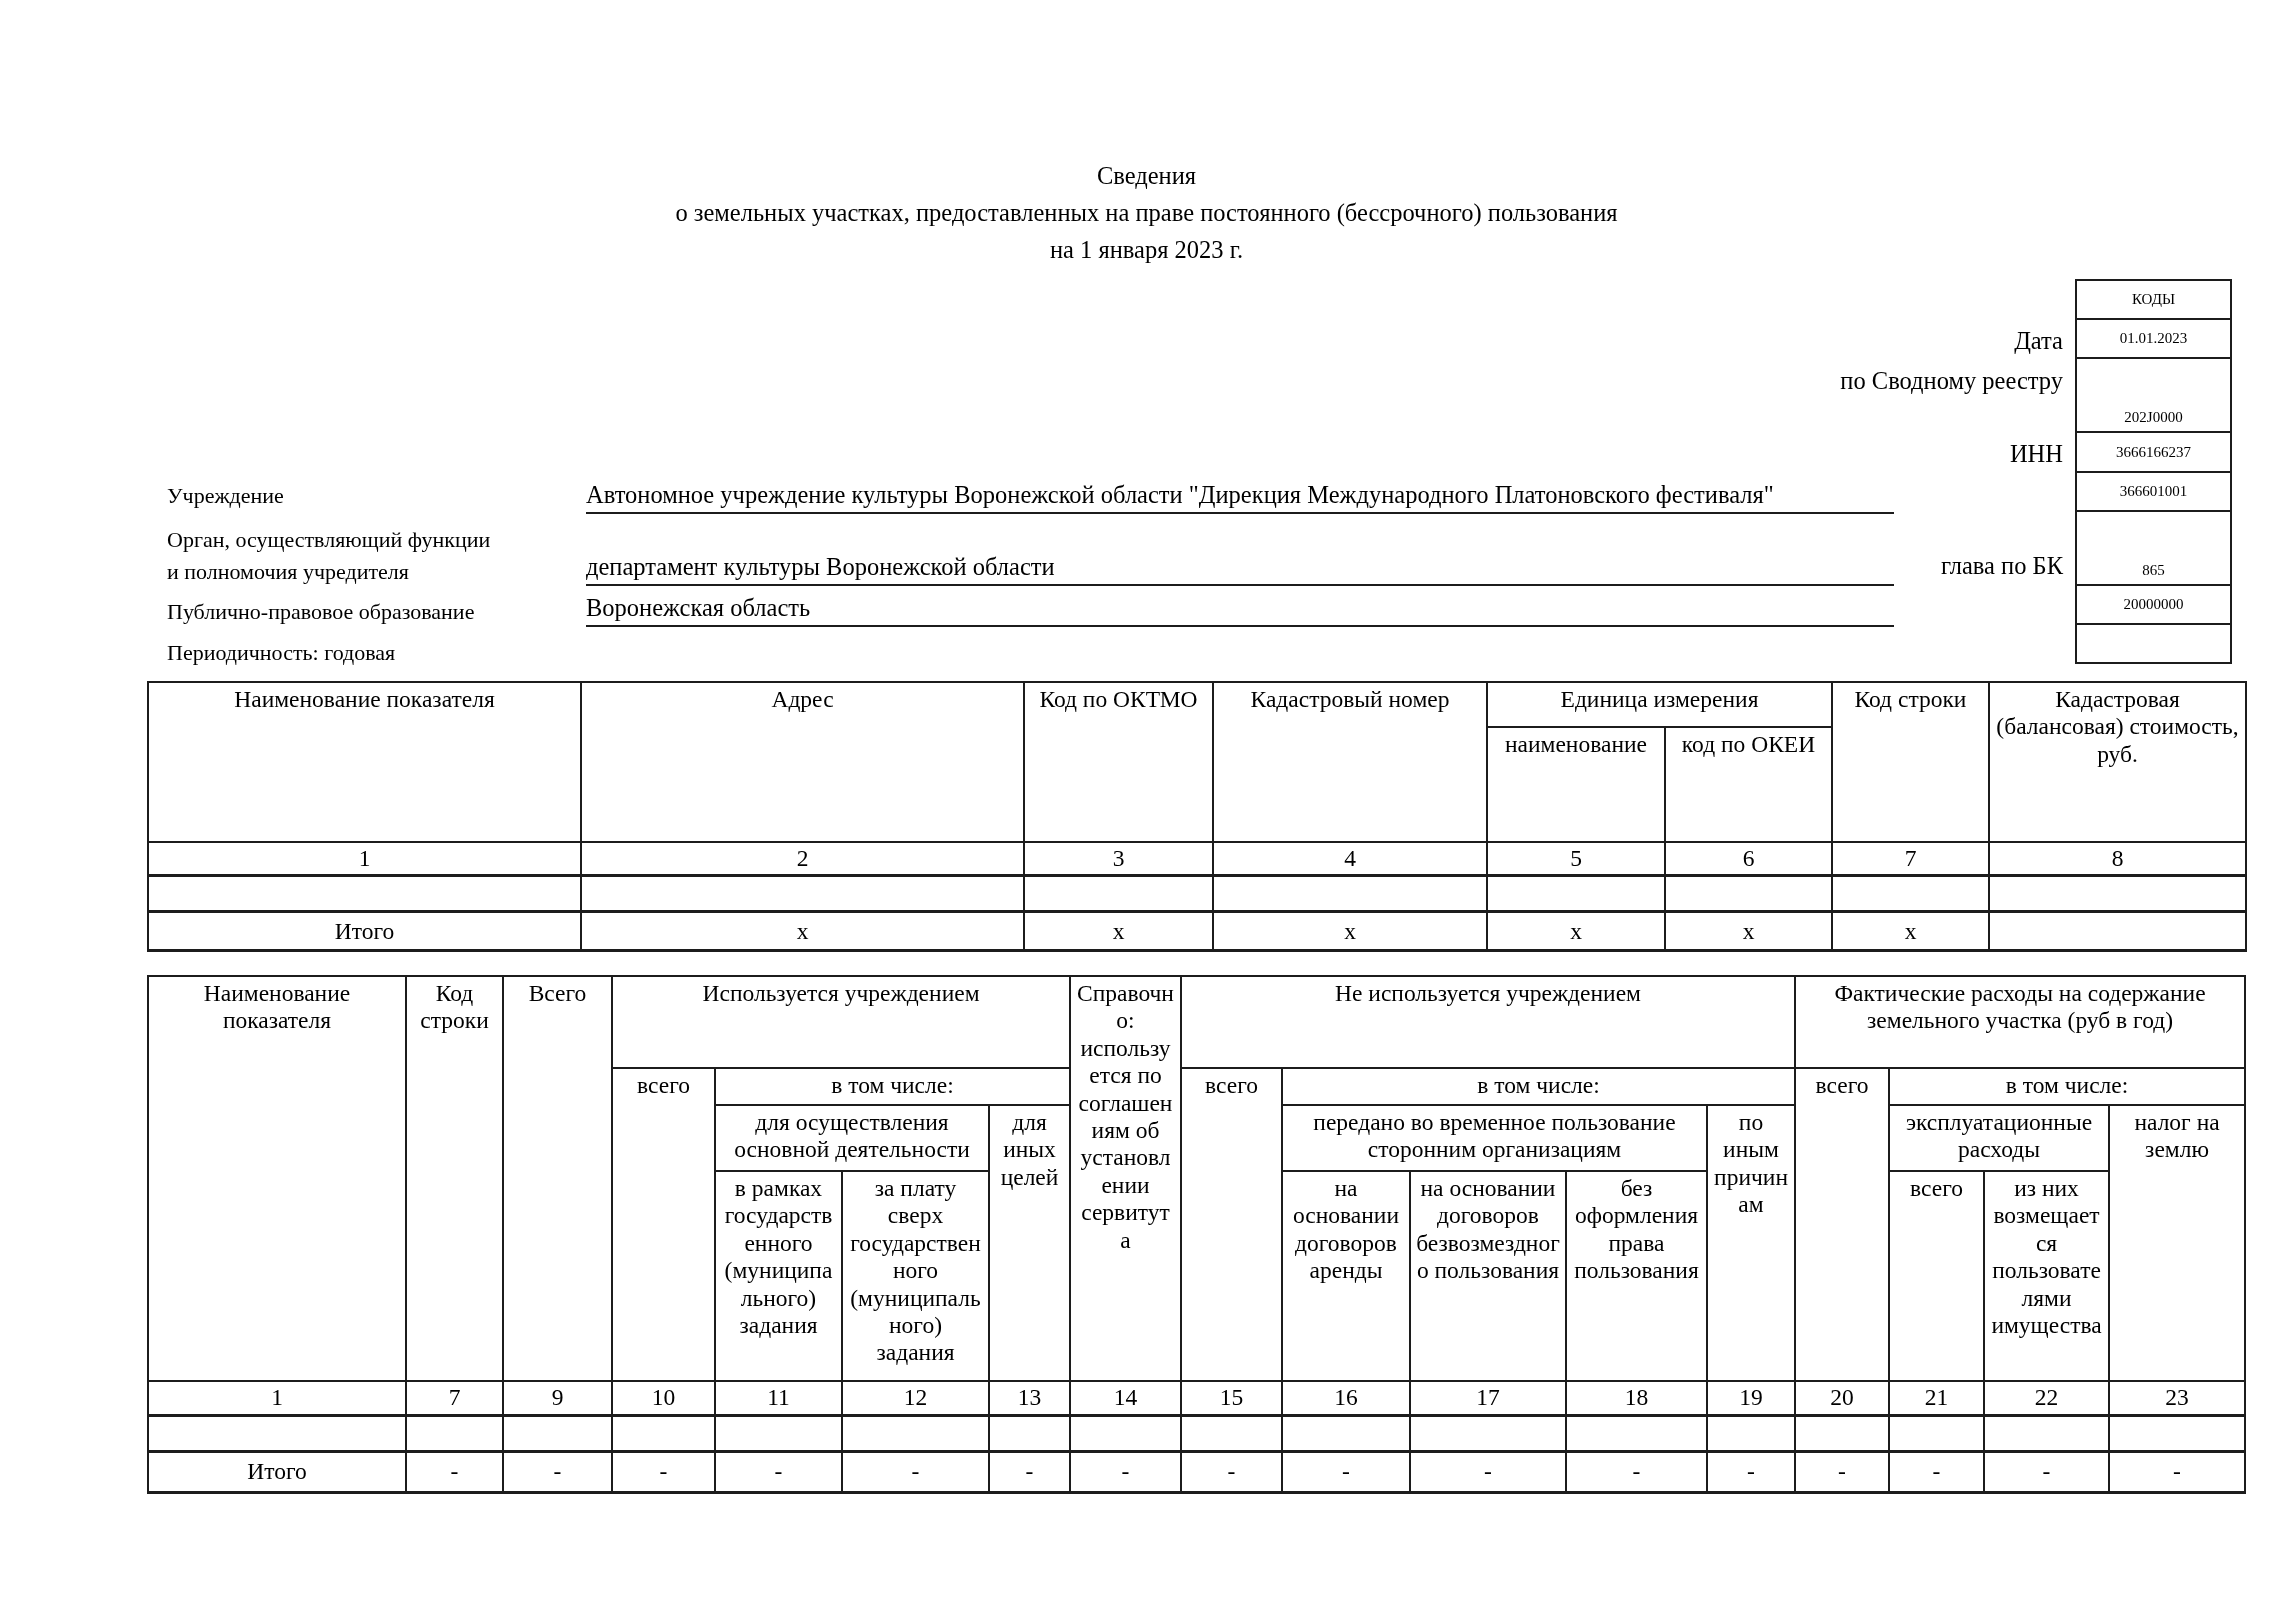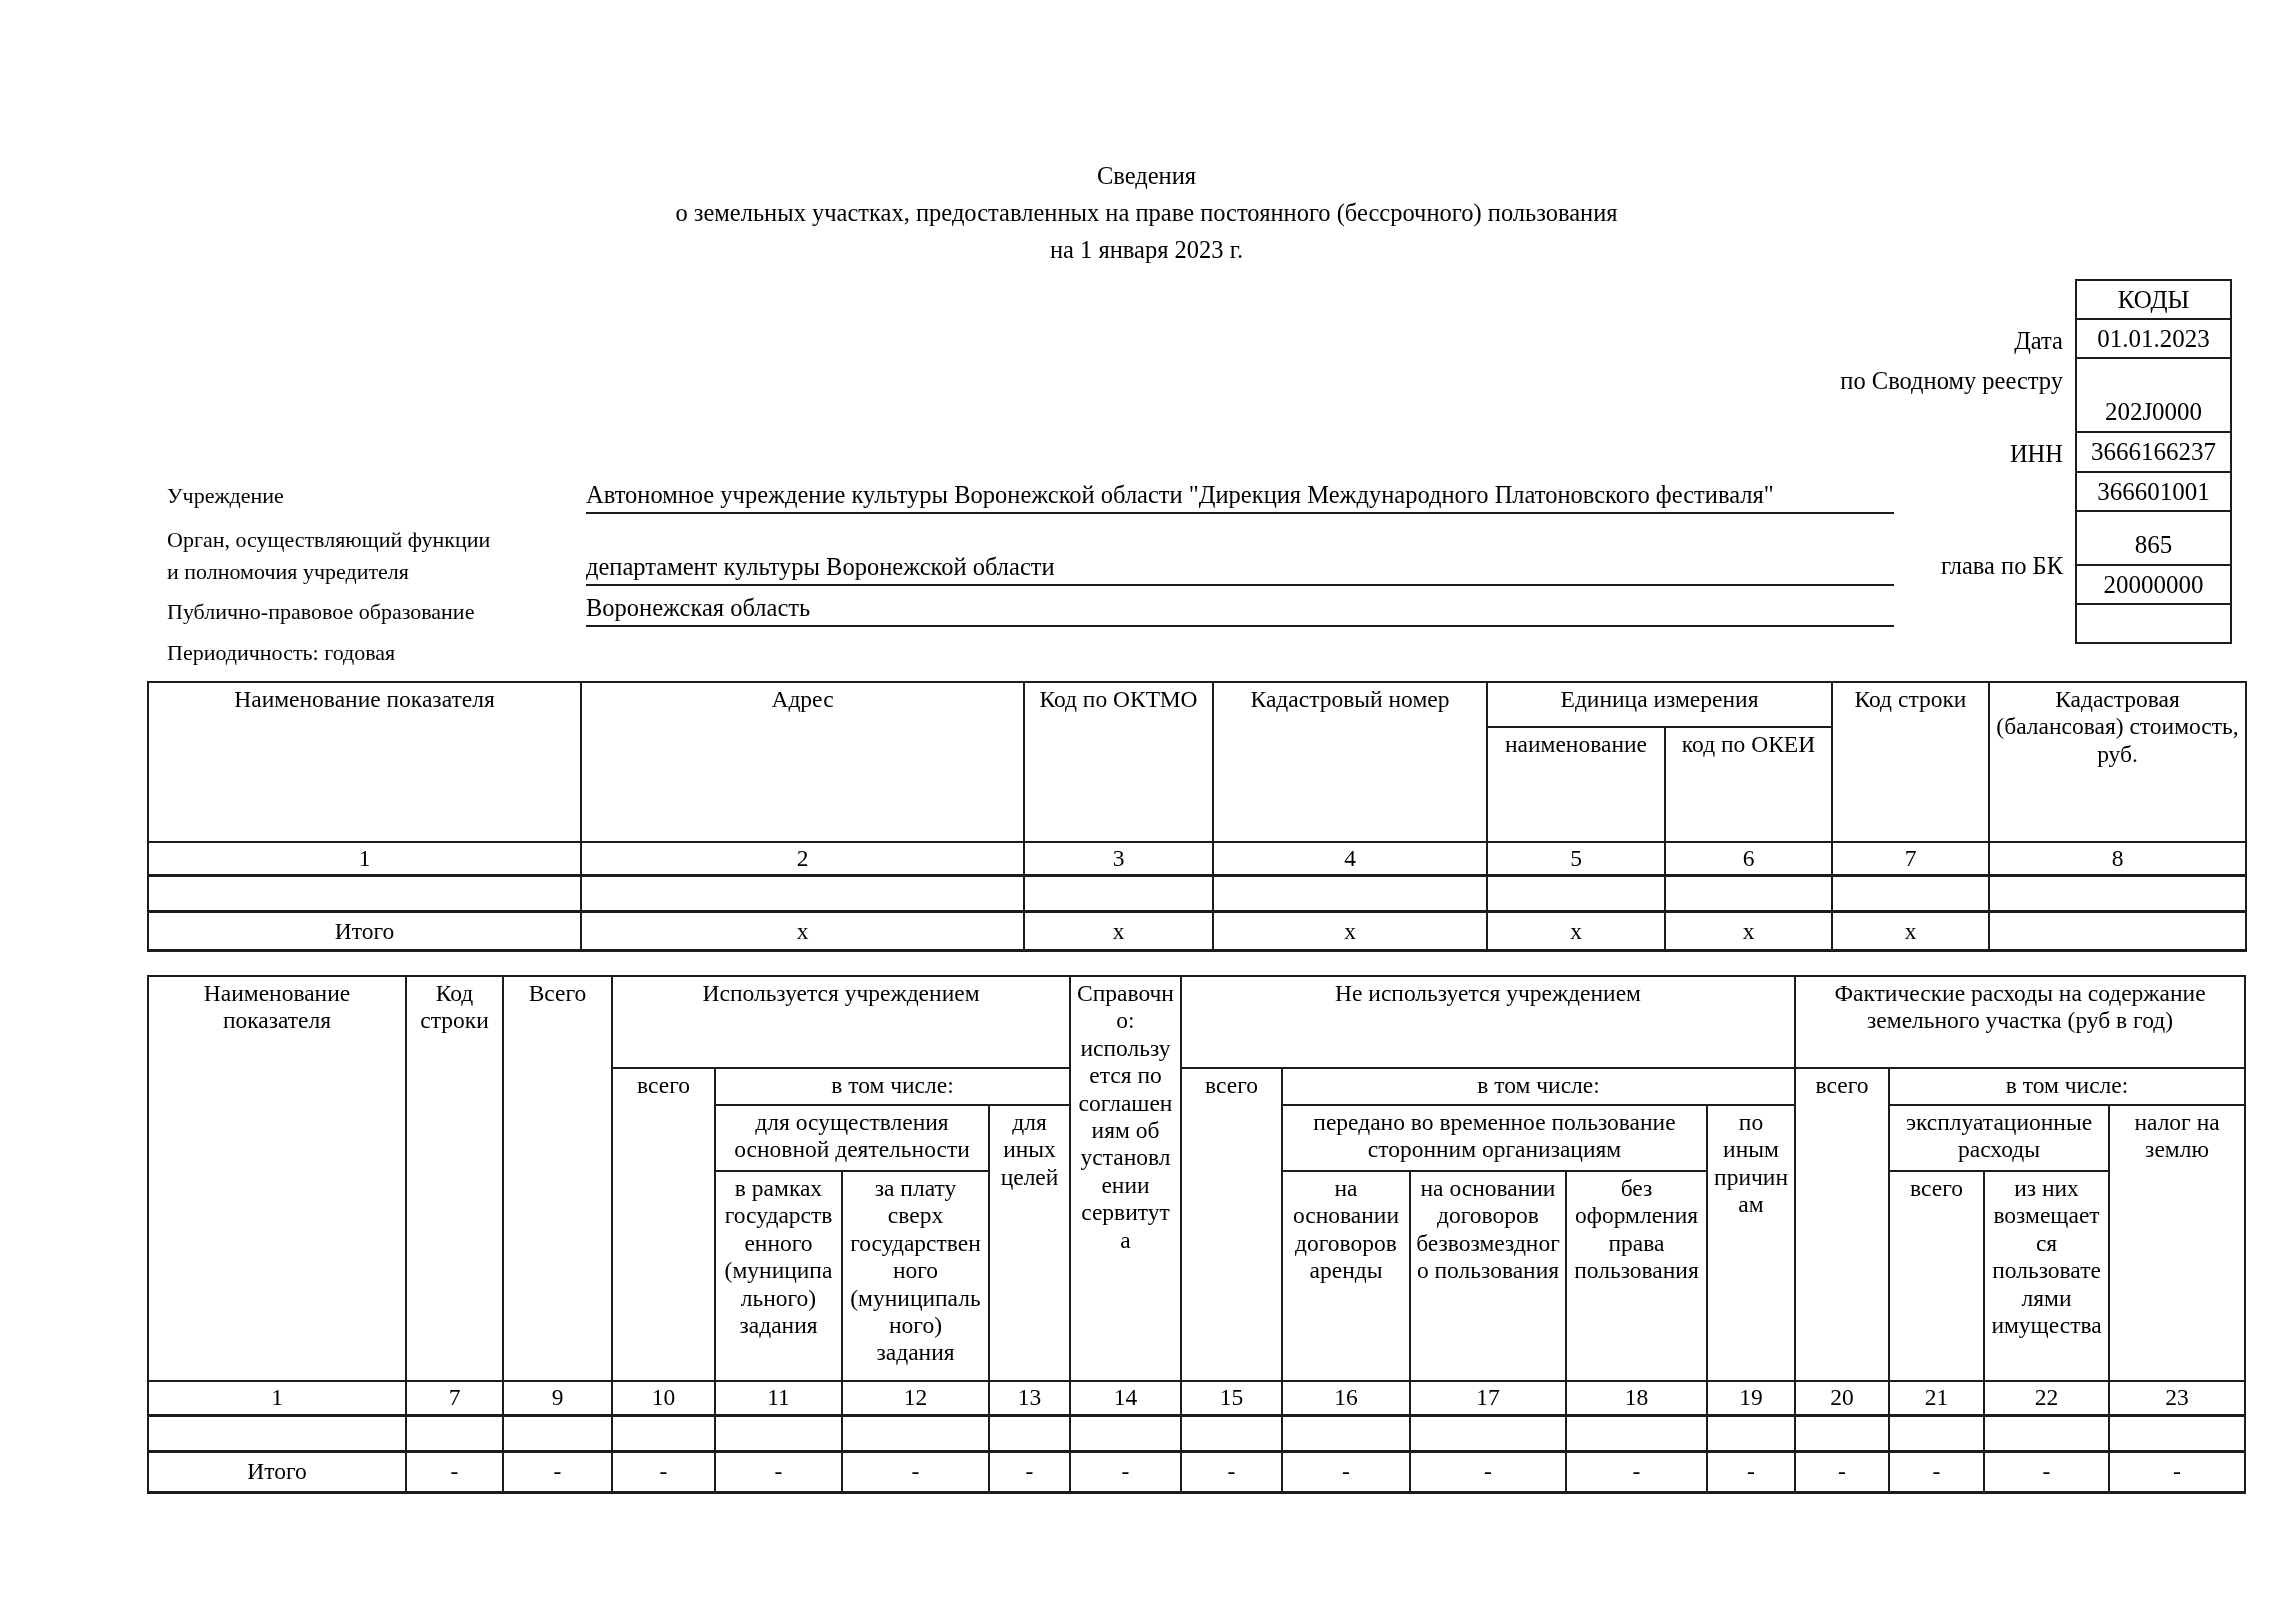--- a/index.html
+++ b/index.html
@@ -19,21 +19,21 @@
   
   .codes-box{
     position:absolute;left:2075px;top:279px;width:157px;
     border:2px solid #1c1c1c;
     box-sizing:border-box;
   }
   .codes-cell{
     box-sizing:border-box;
     border-bottom:2px solid #1c1c1c;
     display:flex;align-items:center;justify-content:center;
-    font-size:25px;
+    font-size:15px;
   }
   .codes-cell:last-child{border-bottom:none;}
   .codes-cell.bottom-align{align-items:flex-end;padding-bottom:4.9px;}
   .codes-label{
     position:absolute;width:588px;text-align:right;
     font-size:24.5px;line-height:34px;
   }
   
   .form-label{position:absolute;left:167px;font-size:22px;line-height:32px;}
   .form-value{
@@ -73,21 +73,21 @@
     <div>о земельных участках, предоставленных на праве постоянного (бессрочного) пользования</div>
     <div>на 1 января 2023 г.</div>
   </div>
 
   <div class="codes-box">
     <div class="codes-cell" style="height:39px">КОДЫ</div>
     <div class="codes-cell" style="height:39px">01.01.2023</div>
     <div class="codes-cell bottom-align" style="height:74px">202J0000</div>
     <div class="codes-cell" style="height:40px">3666166237</div>
     <div class="codes-cell" style="height:39px">366601001</div>
-    <div class="codes-cell bottom-align" style="height:54px">865</div>
+    <div class="codes-cell bottom-align" style="height:74px">865</div>
     <div class="codes-cell" style="height:39px">20000000</div>
     <div class="codes-cell" style="height:37px"></div>
   </div>
 
   <div class="codes-label" style="left:1475px;top:364px">по Сводному реестру</div>
   <div class="codes-label" style="left:1475px;top:324px">Дата</div>
   <div class="codes-label" style="left:1475px;top:437px">ИНН</div>
   <div class="codes-label" style="left:1475px;top:549px">глава по БК</div>
 
   <div class="form-label" style="top:480px">Учреждение</div>

